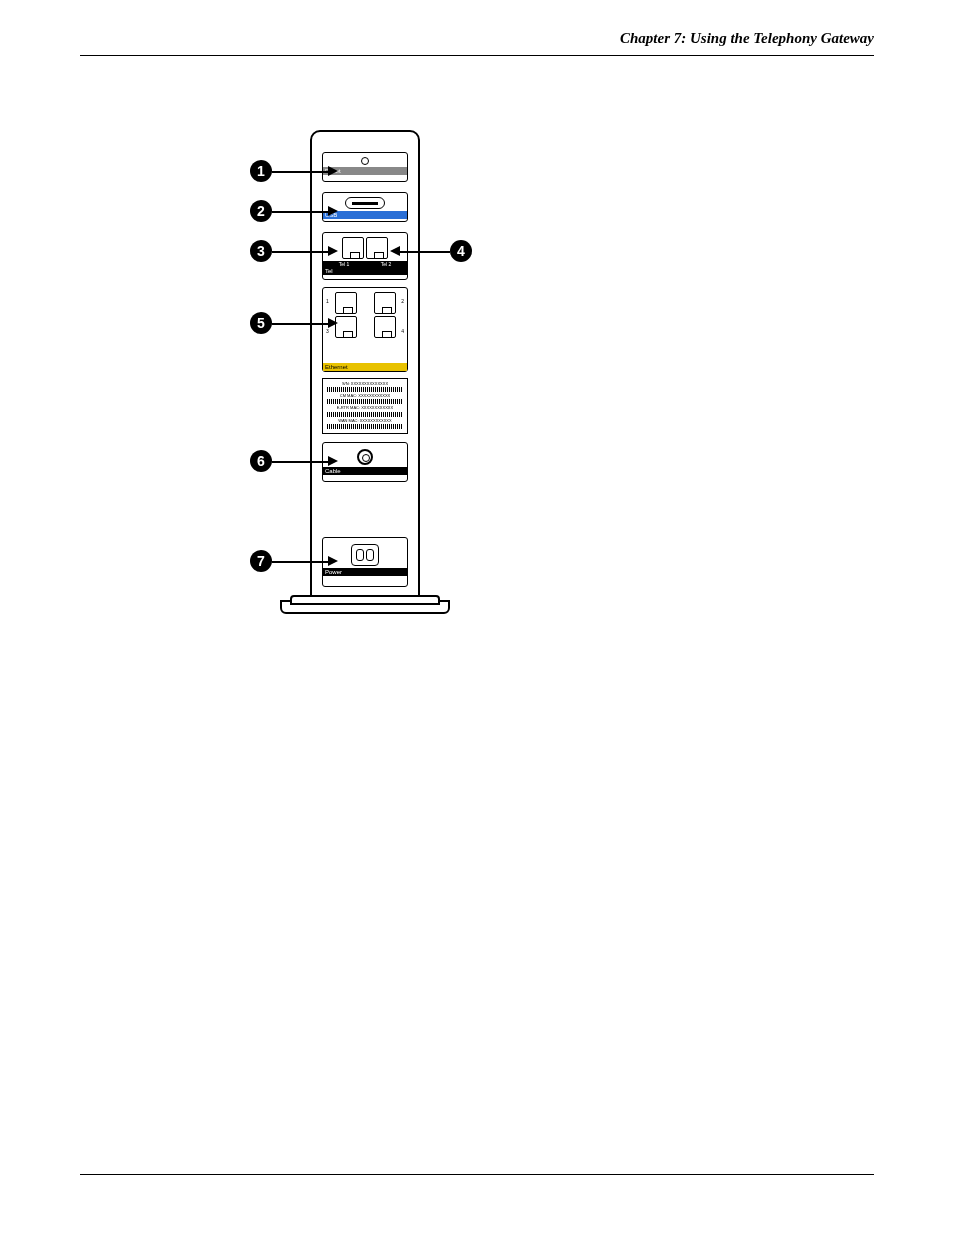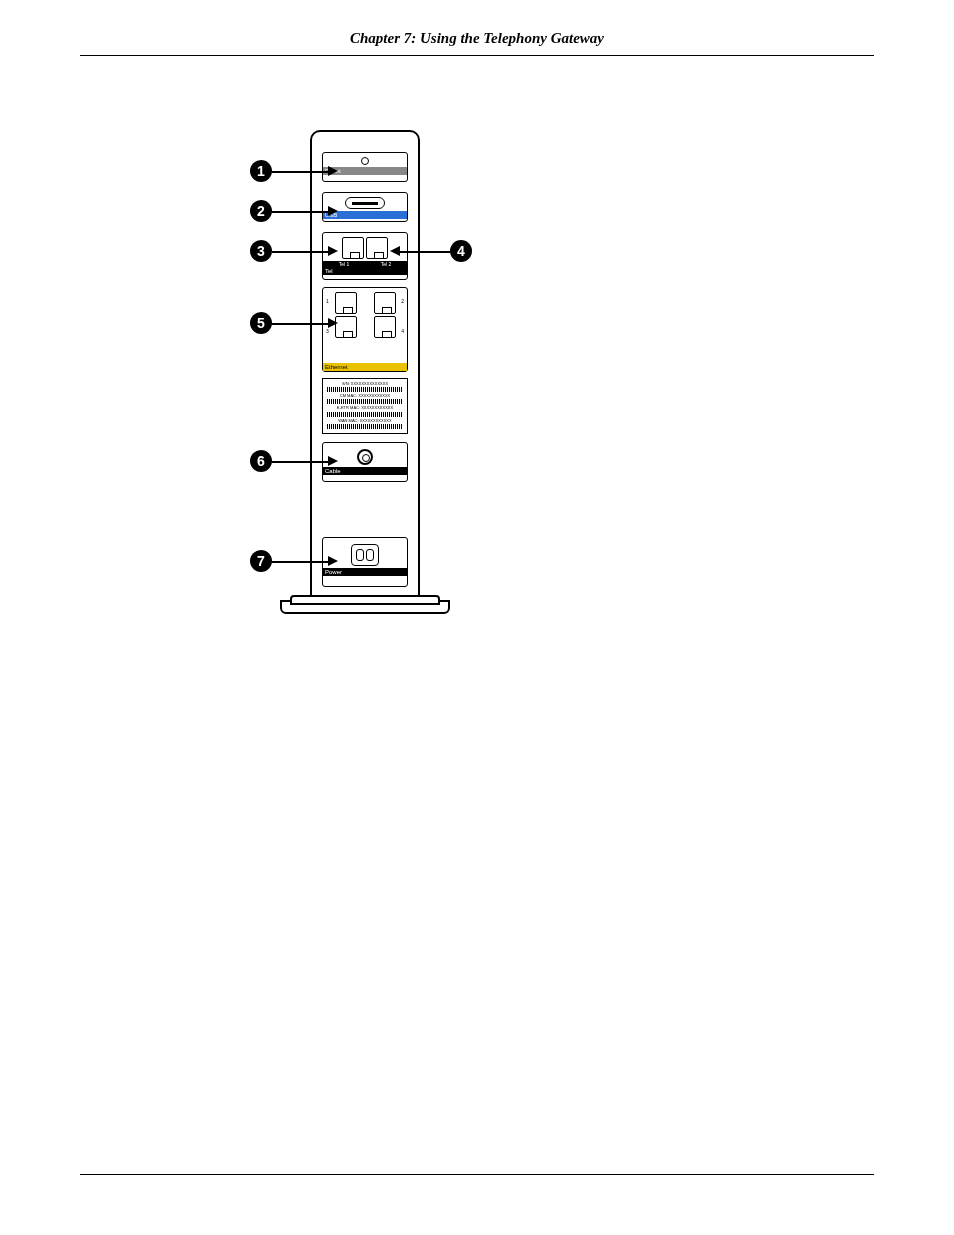--- a/index.html
+++ b/index.html
@@ -11,21 +11,21 @@
     position: relative;
   }
   .page {
     position: absolute;
     left: 80px;
     right: 80px;
     top: 30px;
     bottom: 60px;
   }
   .header-bar {
-    text-align: center;
+    text-align: right;
     font-style: italic;
     font-weight: bold;
     font-size: 15px;
     color: #000;
     padding-bottom: 8px;
     border-bottom: 1px solid #000;
   }
   .footer-bar {
     position: absolute;
     left: 80px;

